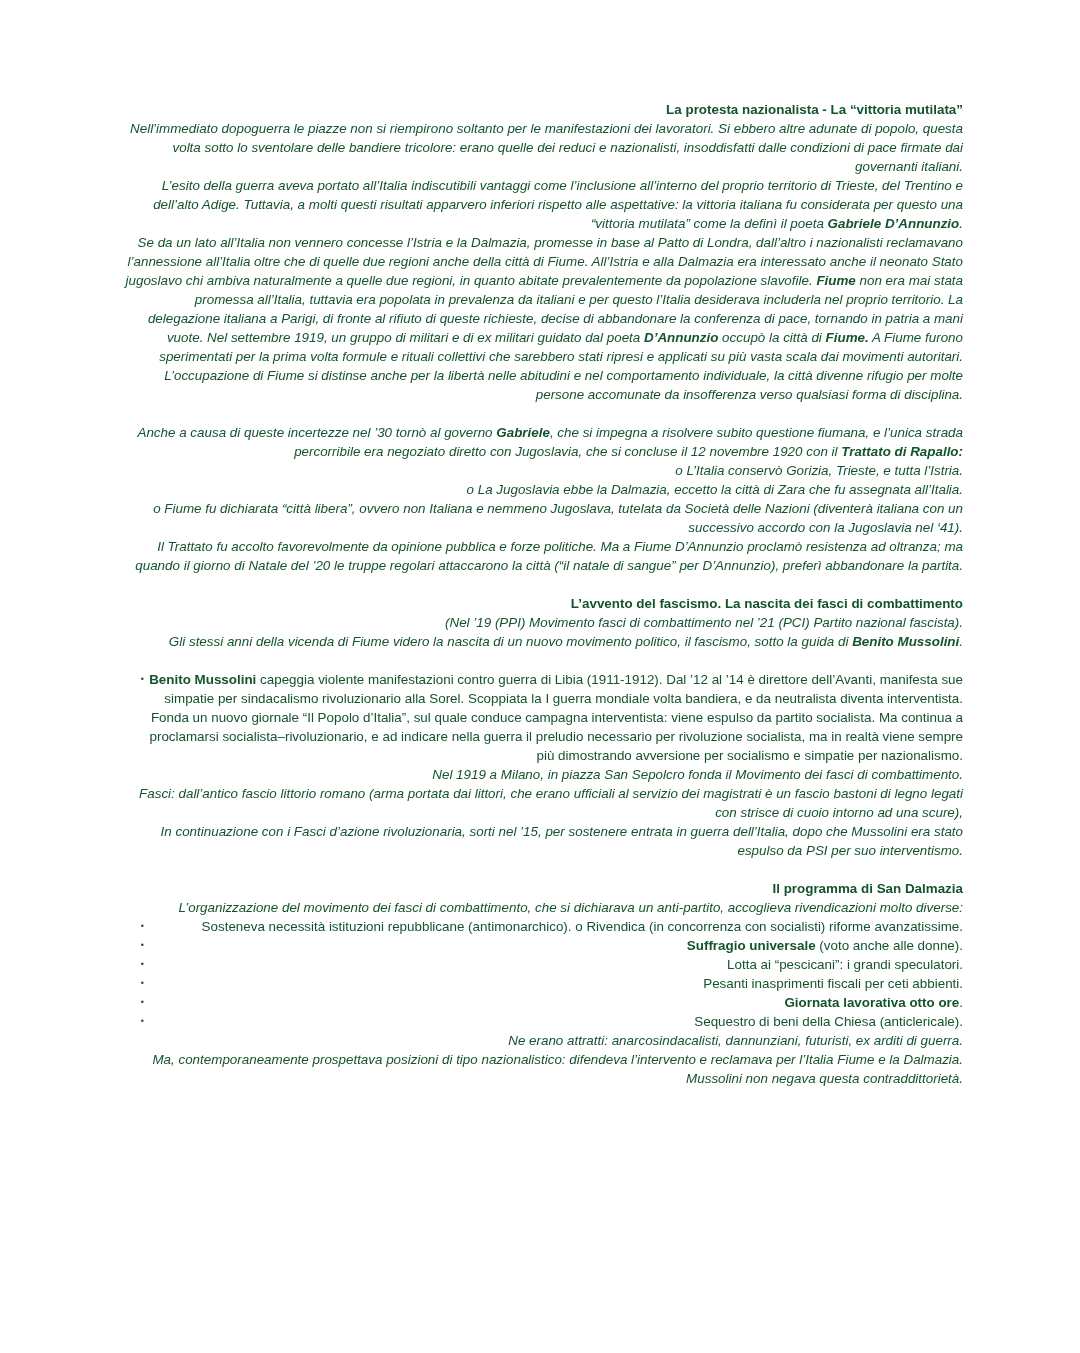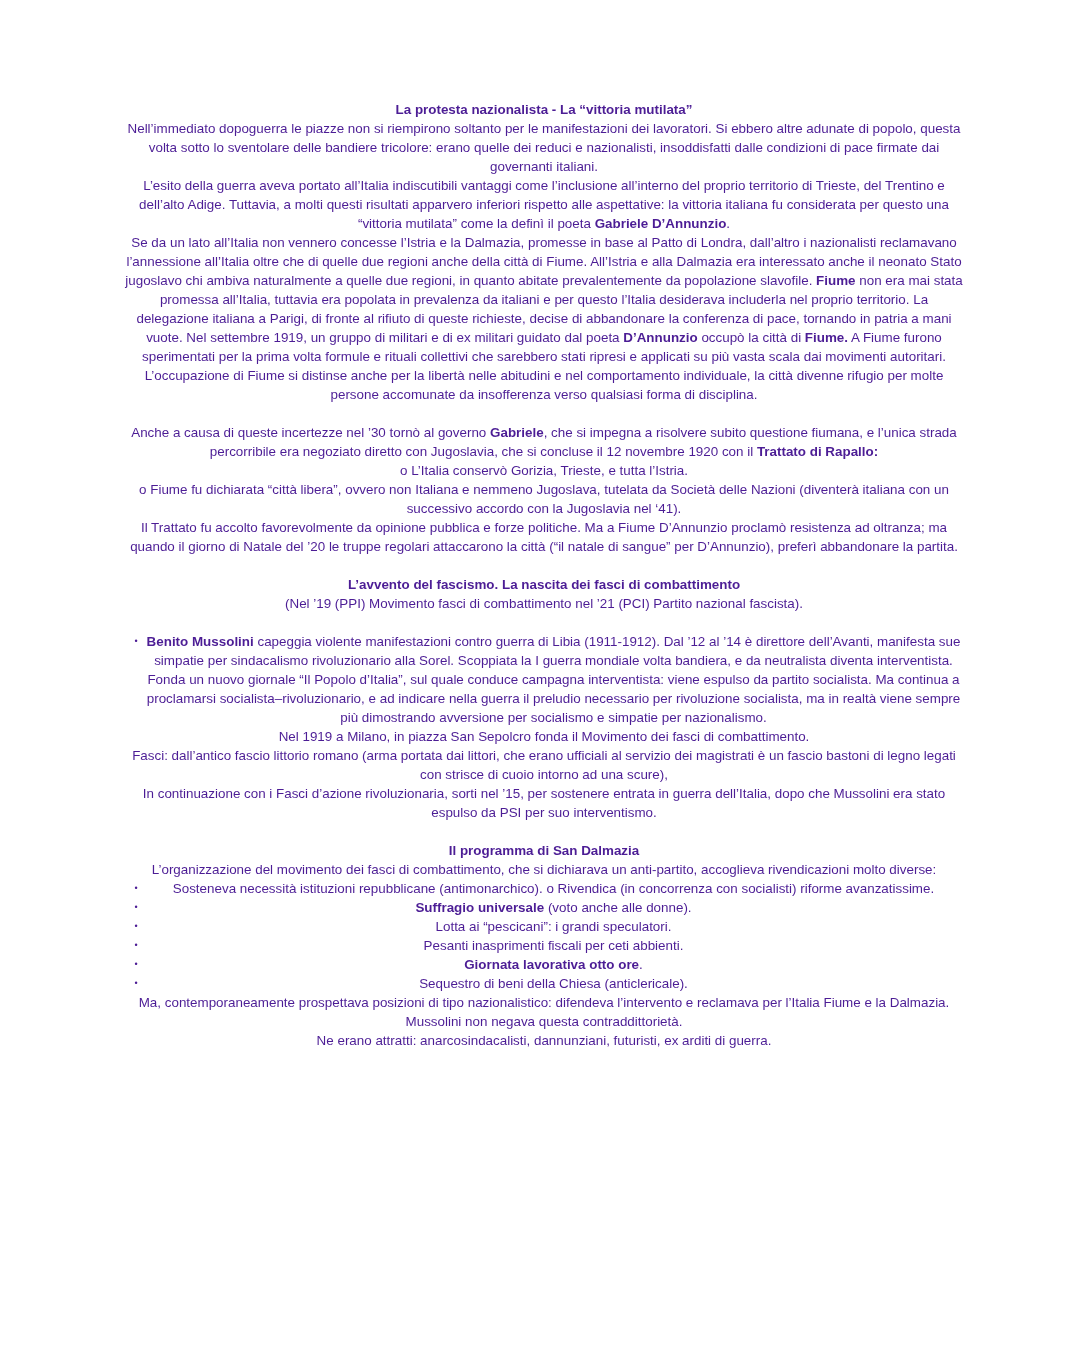--- a/index.html
+++ b/index.html
@@ -15,25 +15,25 @@
     overflow: hidden;
   }
   .doc {
     position: absolute;
     left: 125px;
     top: 100px;
     width: 838px;
     font-family: "Liberation Sans", sans-serif;
     font-size: 13.4px;
     line-height: 19px;
-    color: #4c1d95;
-    text-align: center;
+    color: #14532d;
+    text-align: right;
   }
   .heading { font-weight: 700; }
-  .paragraph { font-weight: 400; }
+  .paragraph { font-weight: 400; font-style: italic; }
   .b { font-weight: 700; }
   .spacer { height: 19px; }
   .bullet { display: flex; align-items: flex-start; }
   .bullet .marker {
     flex: 0 0 16px;
     padding-left: 3px;
     font-size: 9px;
     line-height: 19px;
   }
   .bullet .btext { flex: 1 1 auto; }
@@ -44,25 +44,27 @@
 <div class="page">
   <div class="doc">
       <div class="heading"><span>La protesta nazionalista - La “vittoria mutilata”</span></div>
       <div class="paragraph"><span>Nell’immediato dopoguerra le piazze non si riempirono soltanto per le manifestazioni dei lavoratori. Si ebbero altre adunate di popolo, questa volta sotto lo sventolare delle bandiere tricolore: erano quelle dei reduci e nazionalisti, insoddisfatti dalle condizioni di pace firmate dai governanti italiani.</span></div>
       <div class="paragraph"><span>L’esito della guerra aveva portato all’Italia indiscutibili vantaggi come l’inclusione all’interno del proprio territorio di Trieste, del Trentino e dell’alto Adige. Tuttavia, a molti questi risultati apparvero inferiori rispetto alle aspettative: la vittoria italiana fu considerata per questo una “vittoria mutilata” come la definì il poeta </span><span class="b">Gabriele D’Annunzio</span><span>.</span></div>
       <div class="paragraph"><span>Se da un lato all’Italia non vennero concesse l’Istria e la Dalmazia, promesse in base al Patto di Londra, dall’altro i nazionalisti reclamavano l’annessione all’Italia oltre che di quelle due regioni anche della città di Fiume. All’Istria e alla Dalmazia era interessato anche il neonato Stato jugoslavo chi ambiva naturalmente a quelle due regioni, in quanto abitate prevalentemente da popolazione slavofile. </span><span class="b">Fiume</span><span> non era mai stata promessa all’Italia, tuttavia era popolata in prevalenza da italiani e per questo l’Italia desiderava includerla nel proprio territorio. La delegazione italiana a Parigi, di fronte al rifiuto di queste richieste, decise di abbandonare la conferenza di pace, tornando in patria a mani vuote. Nel settembre 1919, un gruppo di militari e di ex militari guidato dal poeta </span><span class="b">D’Annunzio</span><span> occupò la città di </span><span class="b">Fiume.</span><span> A Fiume furono sperimentati per la prima volta formule e rituali collettivi che sarebbero stati ripresi e applicati su più vasta scala dai movimenti autoritari.</span></div>
       <div class="paragraph"><span>L’occupazione di Fiume si distinse anche per la libertà nelle abitudini e nel comportamento individuale, la città divenne rifugio per molte persone accomunate da insofferenza verso qualsiasi forma di disciplina.</span></div>
       <div class="spacer"></div>
       <div class="paragraph"><span>Anche a causa di queste incertezze nel ’30 tornò al governo </span><span class="b">Gabriele</span><span>, che si impegna a risolvere subito questione fiumana, e l’unica strada percorribile era negoziato diretto con Jugoslavia, che si concluse il 12 novembre 1920 con il </span><span class="b">Trattato di Rapallo:</span></div>
       <div class="paragraph"><span>o L’Italia conservò Gorizia, Trieste, e tutta l’Istria.</span></div>
+      <div class="paragraph"><span>o La Jugoslavia ebbe la Dalmazia, eccetto la città di Zara che fu assegnata all’Italia.</span></div>
       <div class="paragraph"><span>o Fiume fu dichiarata “città libera”, ovvero non Italiana e nemmeno Jugoslava, tutelata da Società delle Nazioni (diventerà italiana con un successivo accordo con la Jugoslavia nel ‘41).</span></div>
       <div class="paragraph"><span>Il Trattato fu accolto favorevolmente da opinione pubblica e forze politiche. Ma a Fiume D’Annunzio proclamò resistenza ad oltranza; ma quando il giorno di Natale del ’20 le truppe regolari attaccarono la città (“il natale di sangue” per D’Annunzio), preferì abbandonare la partita.</span></div>
       <div class="spacer"></div>
       <div class="heading"><span>L’avvento del fascismo. La nascita dei fasci di combattimento</span></div>
       <div class="paragraph"><span>(Nel ’19 (PPI) Movimento fasci di combattimento nel ’21 (PCI) Partito nazional fascista).</span></div>
+      <div class="paragraph"><span>Gli stessi anni della vicenda di Fiume videro la nascita di un nuovo movimento politico, il fascismo, sotto la guida di </span><span class="b">Benito Mussolini</span><span>.</span></div>
       <div class="spacer"></div>
       <div class="bullet">
         <span class="marker">•</span>
         <span class="btext"><span class="b">Benito Mussolini</span><span> capeggia violente manifestazioni contro guerra di Libia (1911-1912). Dal ’12 al ’14 è direttore dell’Avanti, manifesta sue simpatie per sindacalismo rivoluzionario alla Sorel. Scoppiata la I guerra mondiale volta bandiera, e da neutralista diventa interventista. Fonda un nuovo giornale “Il Popolo d’Italia”, sul quale conduce campagna interventista: viene espulso da partito socialista. Ma continua a proclamarsi socialista–rivoluzionario, e ad indicare nella guerra il preludio necessario per rivoluzione socialista, ma in realtà viene sempre più dimostrando avversione per socialismo e simpatie per nazionalismo.</span></span>
       </div>
       <div class="paragraph"><span>Nel 1919 a Milano, in piazza San Sepolcro fonda il Movimento dei fasci di combattimento.</span></div>
       <div class="paragraph"><span>Fasci: dall’antico fascio littorio romano (arma portata dai littori, che erano ufficiali al servizio dei magistrati è un fascio bastoni di legno legati con strisce di cuoio intorno ad una scure),</span></div>
       <div class="paragraph"><span>In continuazione con i Fasci d’azione rivoluzionaria, sorti nel ’15, per sostenere entrata in guerra dell’Italia, dopo che Mussolini era stato espulso da PSI per suo interventismo.</span></div>
       <div class="spacer"></div>
       <div class="heading"><span>Il programma di San Dalmazia</span></div>
@@ -84,16 +86,16 @@
         <span class="btext"><span>Pesanti inasprimenti fiscali per ceti abbienti.</span></span>
       </div>
       <div class="bullet">
         <span class="marker">•</span>
         <span class="btext"><span class="b">Giornata lavorativa otto ore</span><span>.</span></span>
       </div>
       <div class="bullet">
         <span class="marker">•</span>
         <span class="btext"><span>Sequestro di beni della Chiesa (anticlericale).</span></span>
       </div>
+      <div class="paragraph"><span>Ne erano attratti: anarcosindacalisti, dannunziani, futuristi, ex arditi di guerra.</span></div>
       <div class="paragraph"><span>Ma, contemporaneamente prospettava posizioni di tipo nazionalistico: difendeva l’intervento e reclamava per l’Italia Fiume e la Dalmazia. Mussolini non negava questa contraddittorietà.</span></div>
-      <div class="paragraph"><span>Ne erano attratti: anarcosindacalisti, dannunziani, futuristi, ex arditi di guerra.</span></div>
     </div>
 </div>
 
 </body></html>

